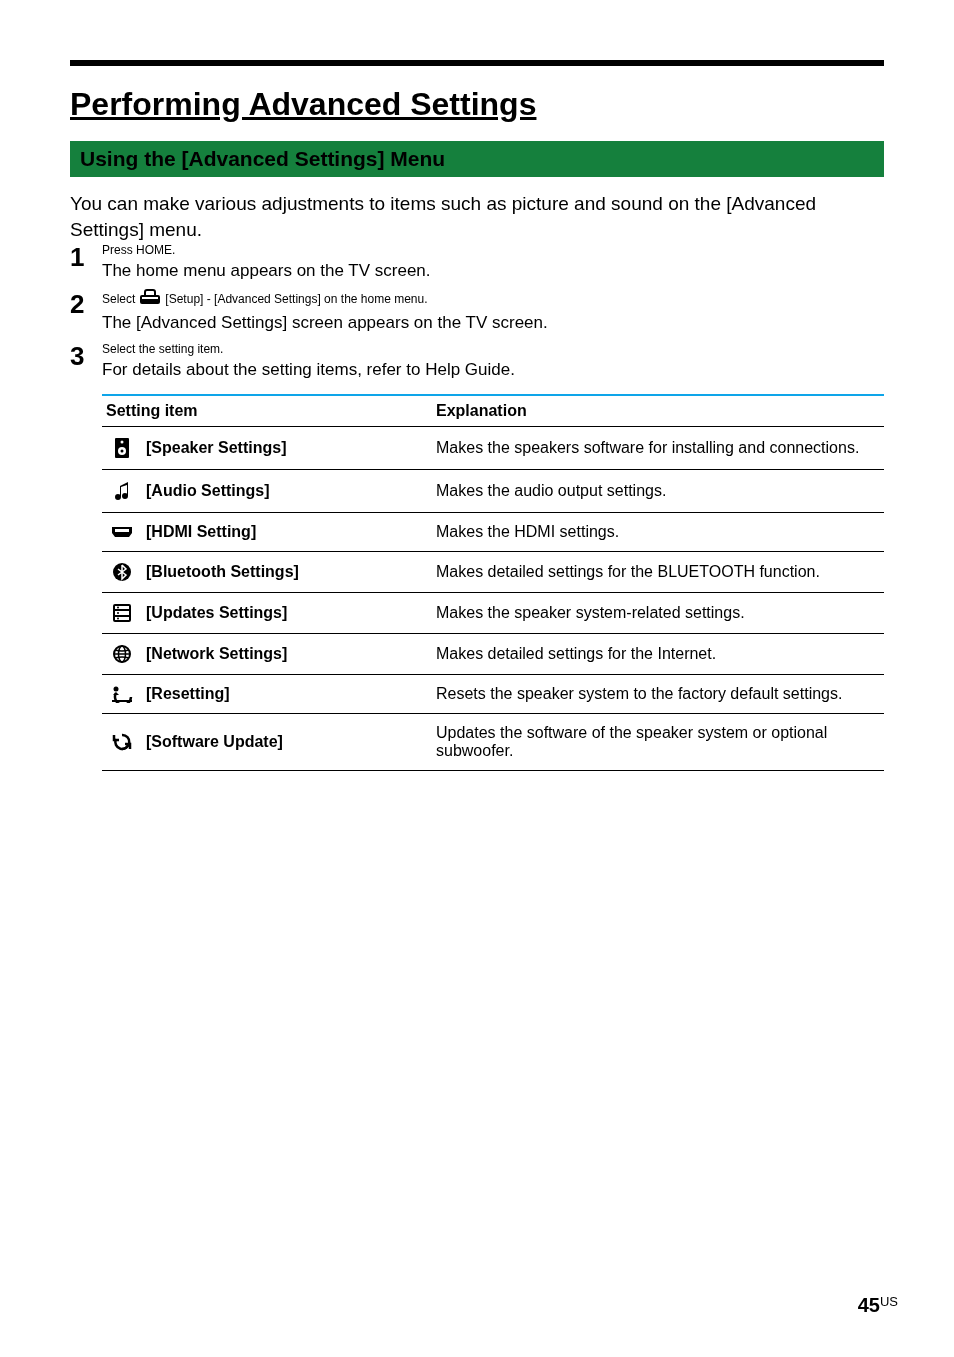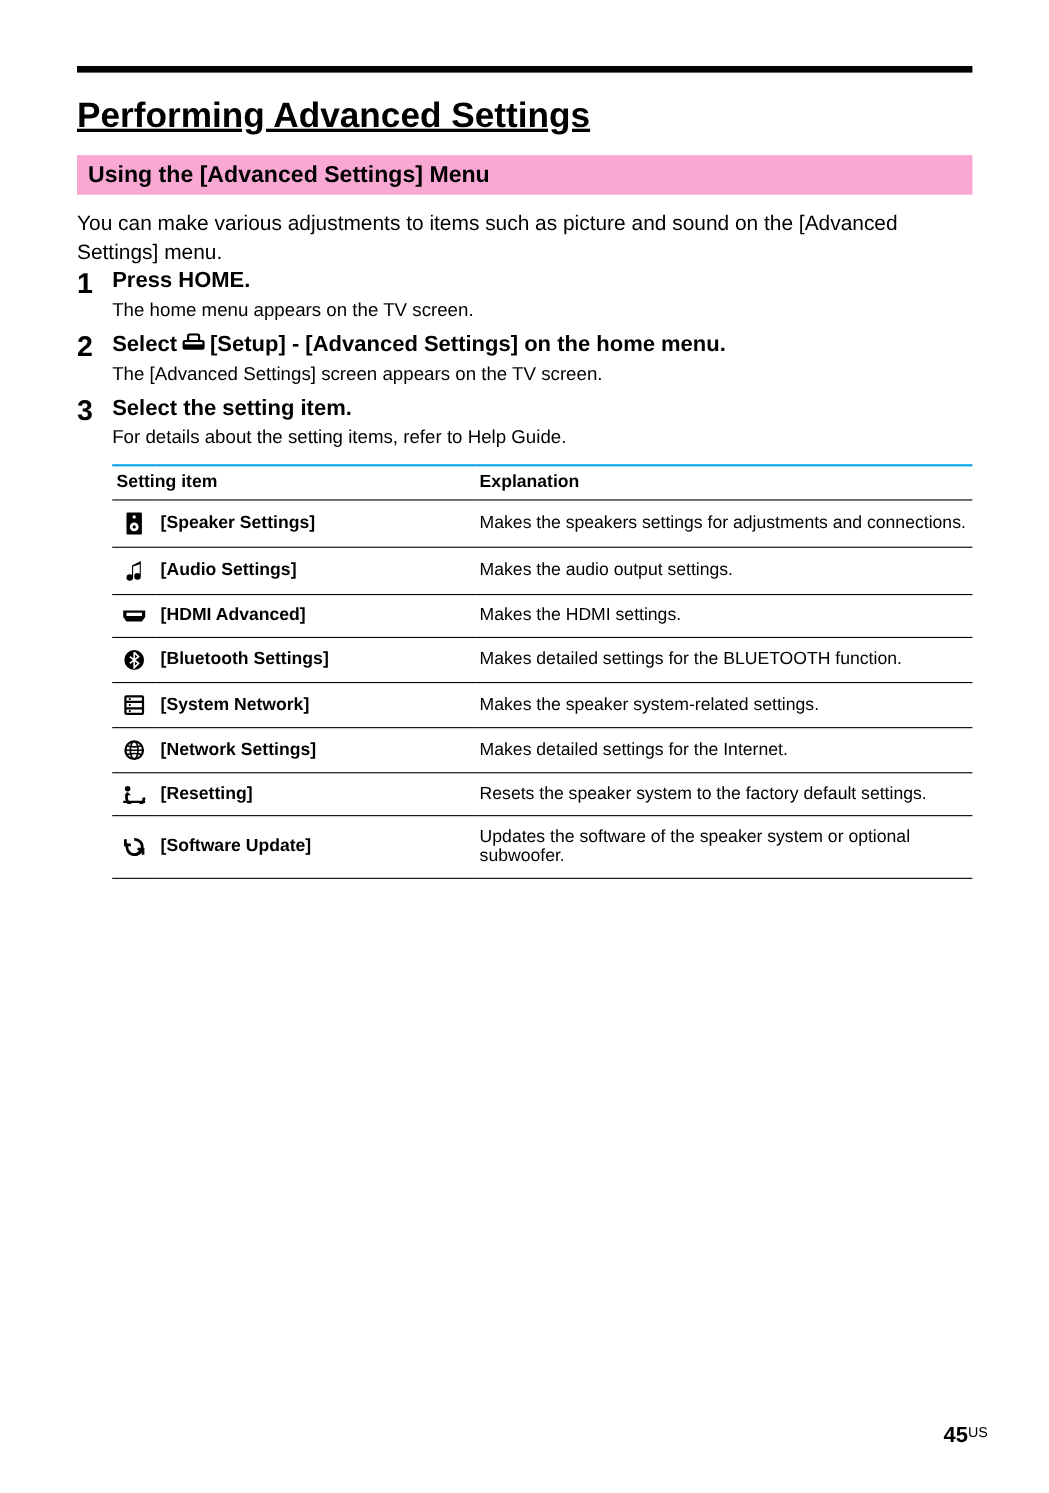--- a/index.html
+++ b/index.html
@@ -21,21 +21,21 @@
       background: #000;
       margin-bottom: 20px;
     }
     .chart-title {
       font-size: 32px;
       font-weight: bold;
       margin-bottom: 18px;
       text-decoration: underline;
     }
     .section-header {
-      background: #f9a8d4;
+      background: #15803d;
       padding: 6px 10px;
       font-size: 21px;
       font-weight: bold;
       margin-bottom: 14px;
     }
     .intro-text {
       font-size: 19px;
       line-height: 1.35;
     }
     .step {
@@ -48,22 +48,22 @@
       font-weight: bold;
       width: 32px;
       min-width: 32px;
       line-height: 1;
       padding-top: 2px;
     }
     .step-body {
       flex: 1;
     }
     .step-instruction {
-      font-size: 20px;
-      font-weight: bold;
+      font-size: 12px;
+      font-weight: normal;
       line-height: 1.35;
       display: flex;
       align-items: center;
       flex-wrap: wrap;
       gap: 4px;
     }
     .step-detail {
       font-size: 17px;
       margin-top: 2px;
       line-height: 1.35;
@@ -174,39 +174,39 @@
     <tr>
       <td class="icon-cell">
         <svg class="icon-svg" width="18" height="22" viewBox="0 0 18 22">
           <rect x="2" y="1" width="14" height="20" rx="1" fill="#000"></rect>
           <circle cx="9" cy="5" r="1.5" fill="#fff"></circle>
           <circle cx="9" cy="14" r="4" fill="#fff"></circle>
           <circle cx="9" cy="14" r="1.5" fill="#000"></circle>
         </svg>
       </td>
       <td class="item-cell">[Speaker Settings]</td>
-      <td>Makes the speakers settings for adjustments and connections.</td>
+      <td>Makes the speakers software for installing and connections.</td>
     </tr>
     <tr>
       <td class="icon-cell">
         <svg class="icon-svg" width="18" height="22" viewBox="0 0 18 22">
           <path d="M13 2 L13 16 Q13 19 10 19 Q7 19 7 16 Q7 13 10 13 Q11 13 12 13.5 L12 5 L6 7 L6 17 Q6 20 3 20 Q0 20 0 17 Q0 14 3 14 Q4 14 5 14.5 L5 6 L13 2 Z" fill="#000" transform="translate(2,0)"></path>
         </svg>
       </td>
       <td class="item-cell">[Audio Settings]</td>
       <td>Makes the audio output settings.</td>
     </tr>
     <tr>
       <td class="icon-cell">
         <svg class="icon-svg" width="24" height="14" viewBox="0 0 24 14">
           <path d="M2 2 L22 2 L22 8 L19 12 L5 12 L2 8 Z" fill="#000"></path>
           <rect x="5" y="4" width="14" height="3" fill="#fff"></rect>
         </svg>
       </td>
-      <td class="item-cell">[HDMI Advanced]</td>
+      <td class="item-cell">[HDMI Setting]</td>
       <td>Makes the HDMI settings.</td>
     </tr>
     <tr>
       <td class="icon-cell">
         <svg class="icon-svg" width="20" height="20" viewBox="0 0 20 20">
           <circle cx="10" cy="10" r="9" fill="#000"></circle>
           <path d="M10 3 L10 17 L14 13 L6 7 M10 3 L14 7 L6 13" fill="none" stroke="#fff" stroke-width="1.5"></path>
         </svg>
       </td>
       <td class="item-cell">[Bluetooth Settings]</td>
@@ -216,21 +216,21 @@
       <td class="icon-cell">
         <svg class="icon-svg" width="20" height="20" viewBox="0 0 20 20">
           <rect x="2" y="2" width="16" height="16" rx="1" fill="none" stroke="#000" stroke-width="2"></rect>
           <line x1="2" y1="7" x2="18" y2="7" stroke="#000" stroke-width="2"></line>
           <line x1="2" y1="13" x2="18" y2="13" stroke="#000" stroke-width="2"></line>
           <circle cx="6" cy="4.5" r="1" fill="#000"></circle>
           <circle cx="6" cy="10" r="1" fill="#000"></circle>
           <circle cx="6" cy="15.5" r="1" fill="#000"></circle>
         </svg>
       </td>
-      <td class="item-cell">[System Network]</td>
+      <td class="item-cell">[Updates Settings]</td>
       <td>Makes the speaker system-related settings.</td>
     </tr>
     <tr>
       <td class="icon-cell">
         <svg class="icon-svg" width="20" height="20" viewBox="0 0 20 20">
           <circle cx="10" cy="10" r="8" fill="none" stroke="#000" stroke-width="2"></circle>
           <ellipse cx="10" cy="10" rx="3.5" ry="8" fill="none" stroke="#000" stroke-width="1.5"></ellipse>
           <line x1="2" y1="10" x2="18" y2="10" stroke="#000" stroke-width="1.5"></line>
           <path d="M3 6 Q10 8 17 6" fill="none" stroke="#000" stroke-width="1.5"></path>
           <path d="M3 14 Q10 12 17 14" fill="none" stroke="#000" stroke-width="1.5"></path>

